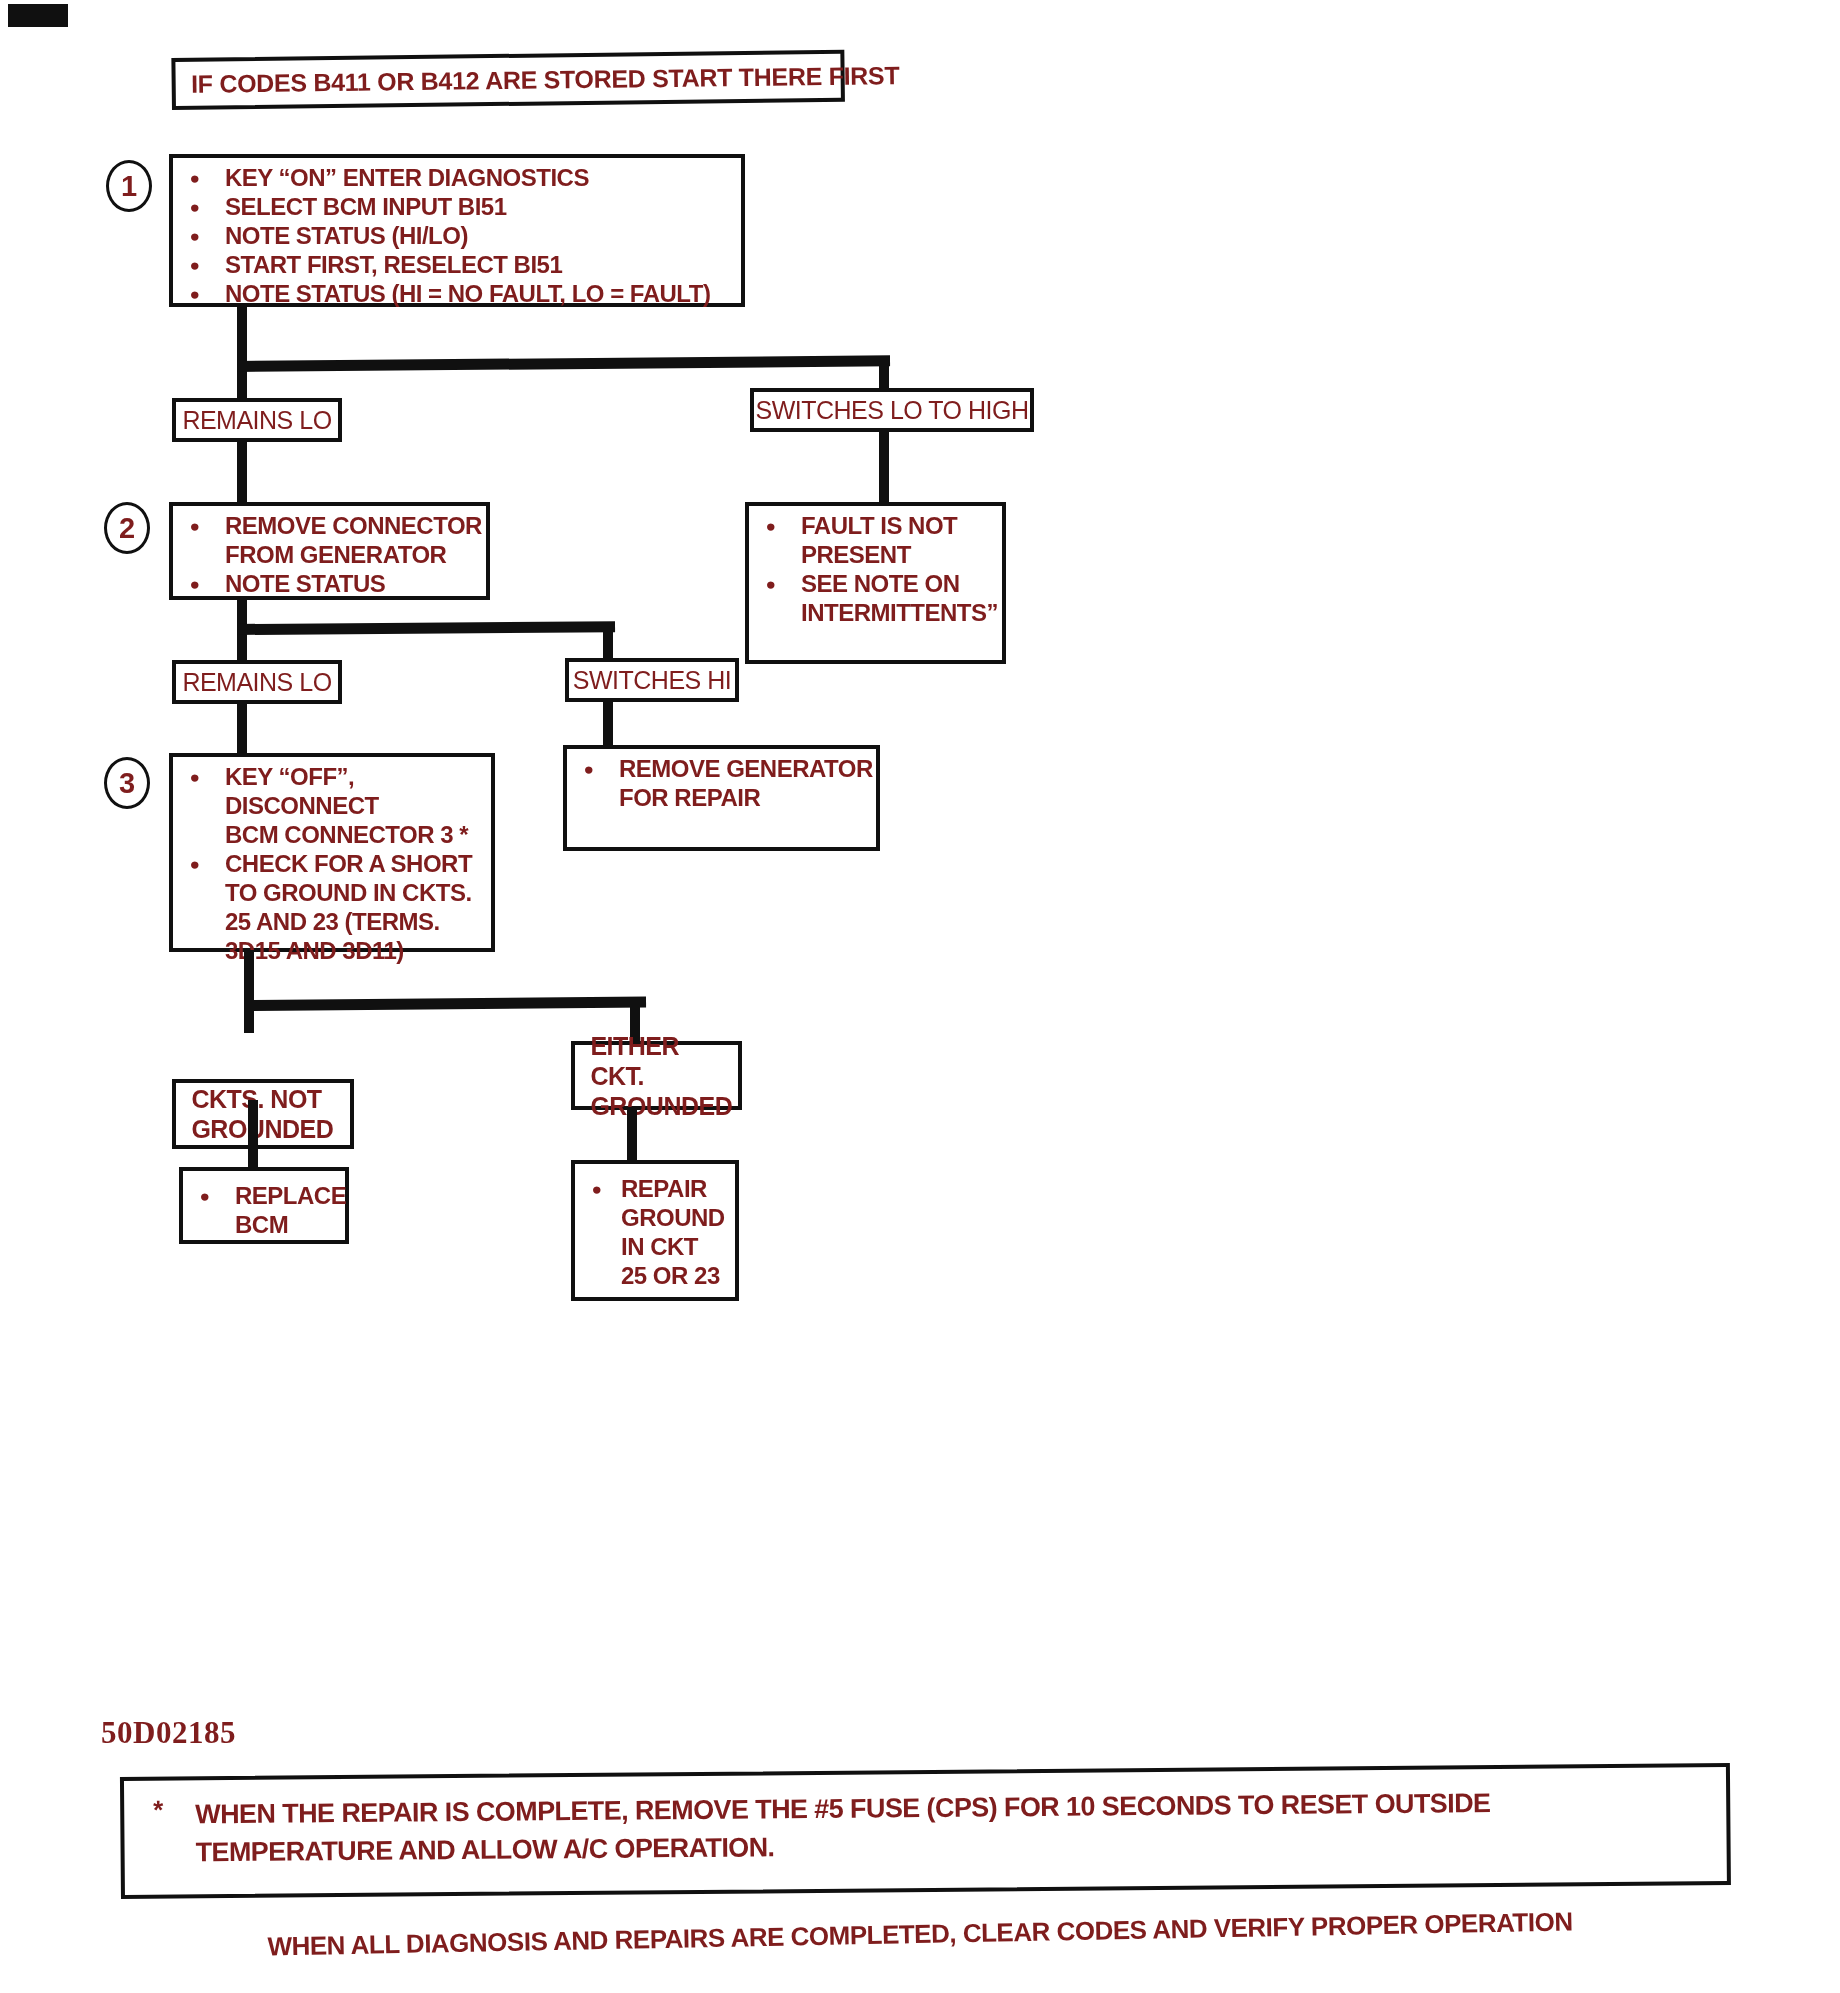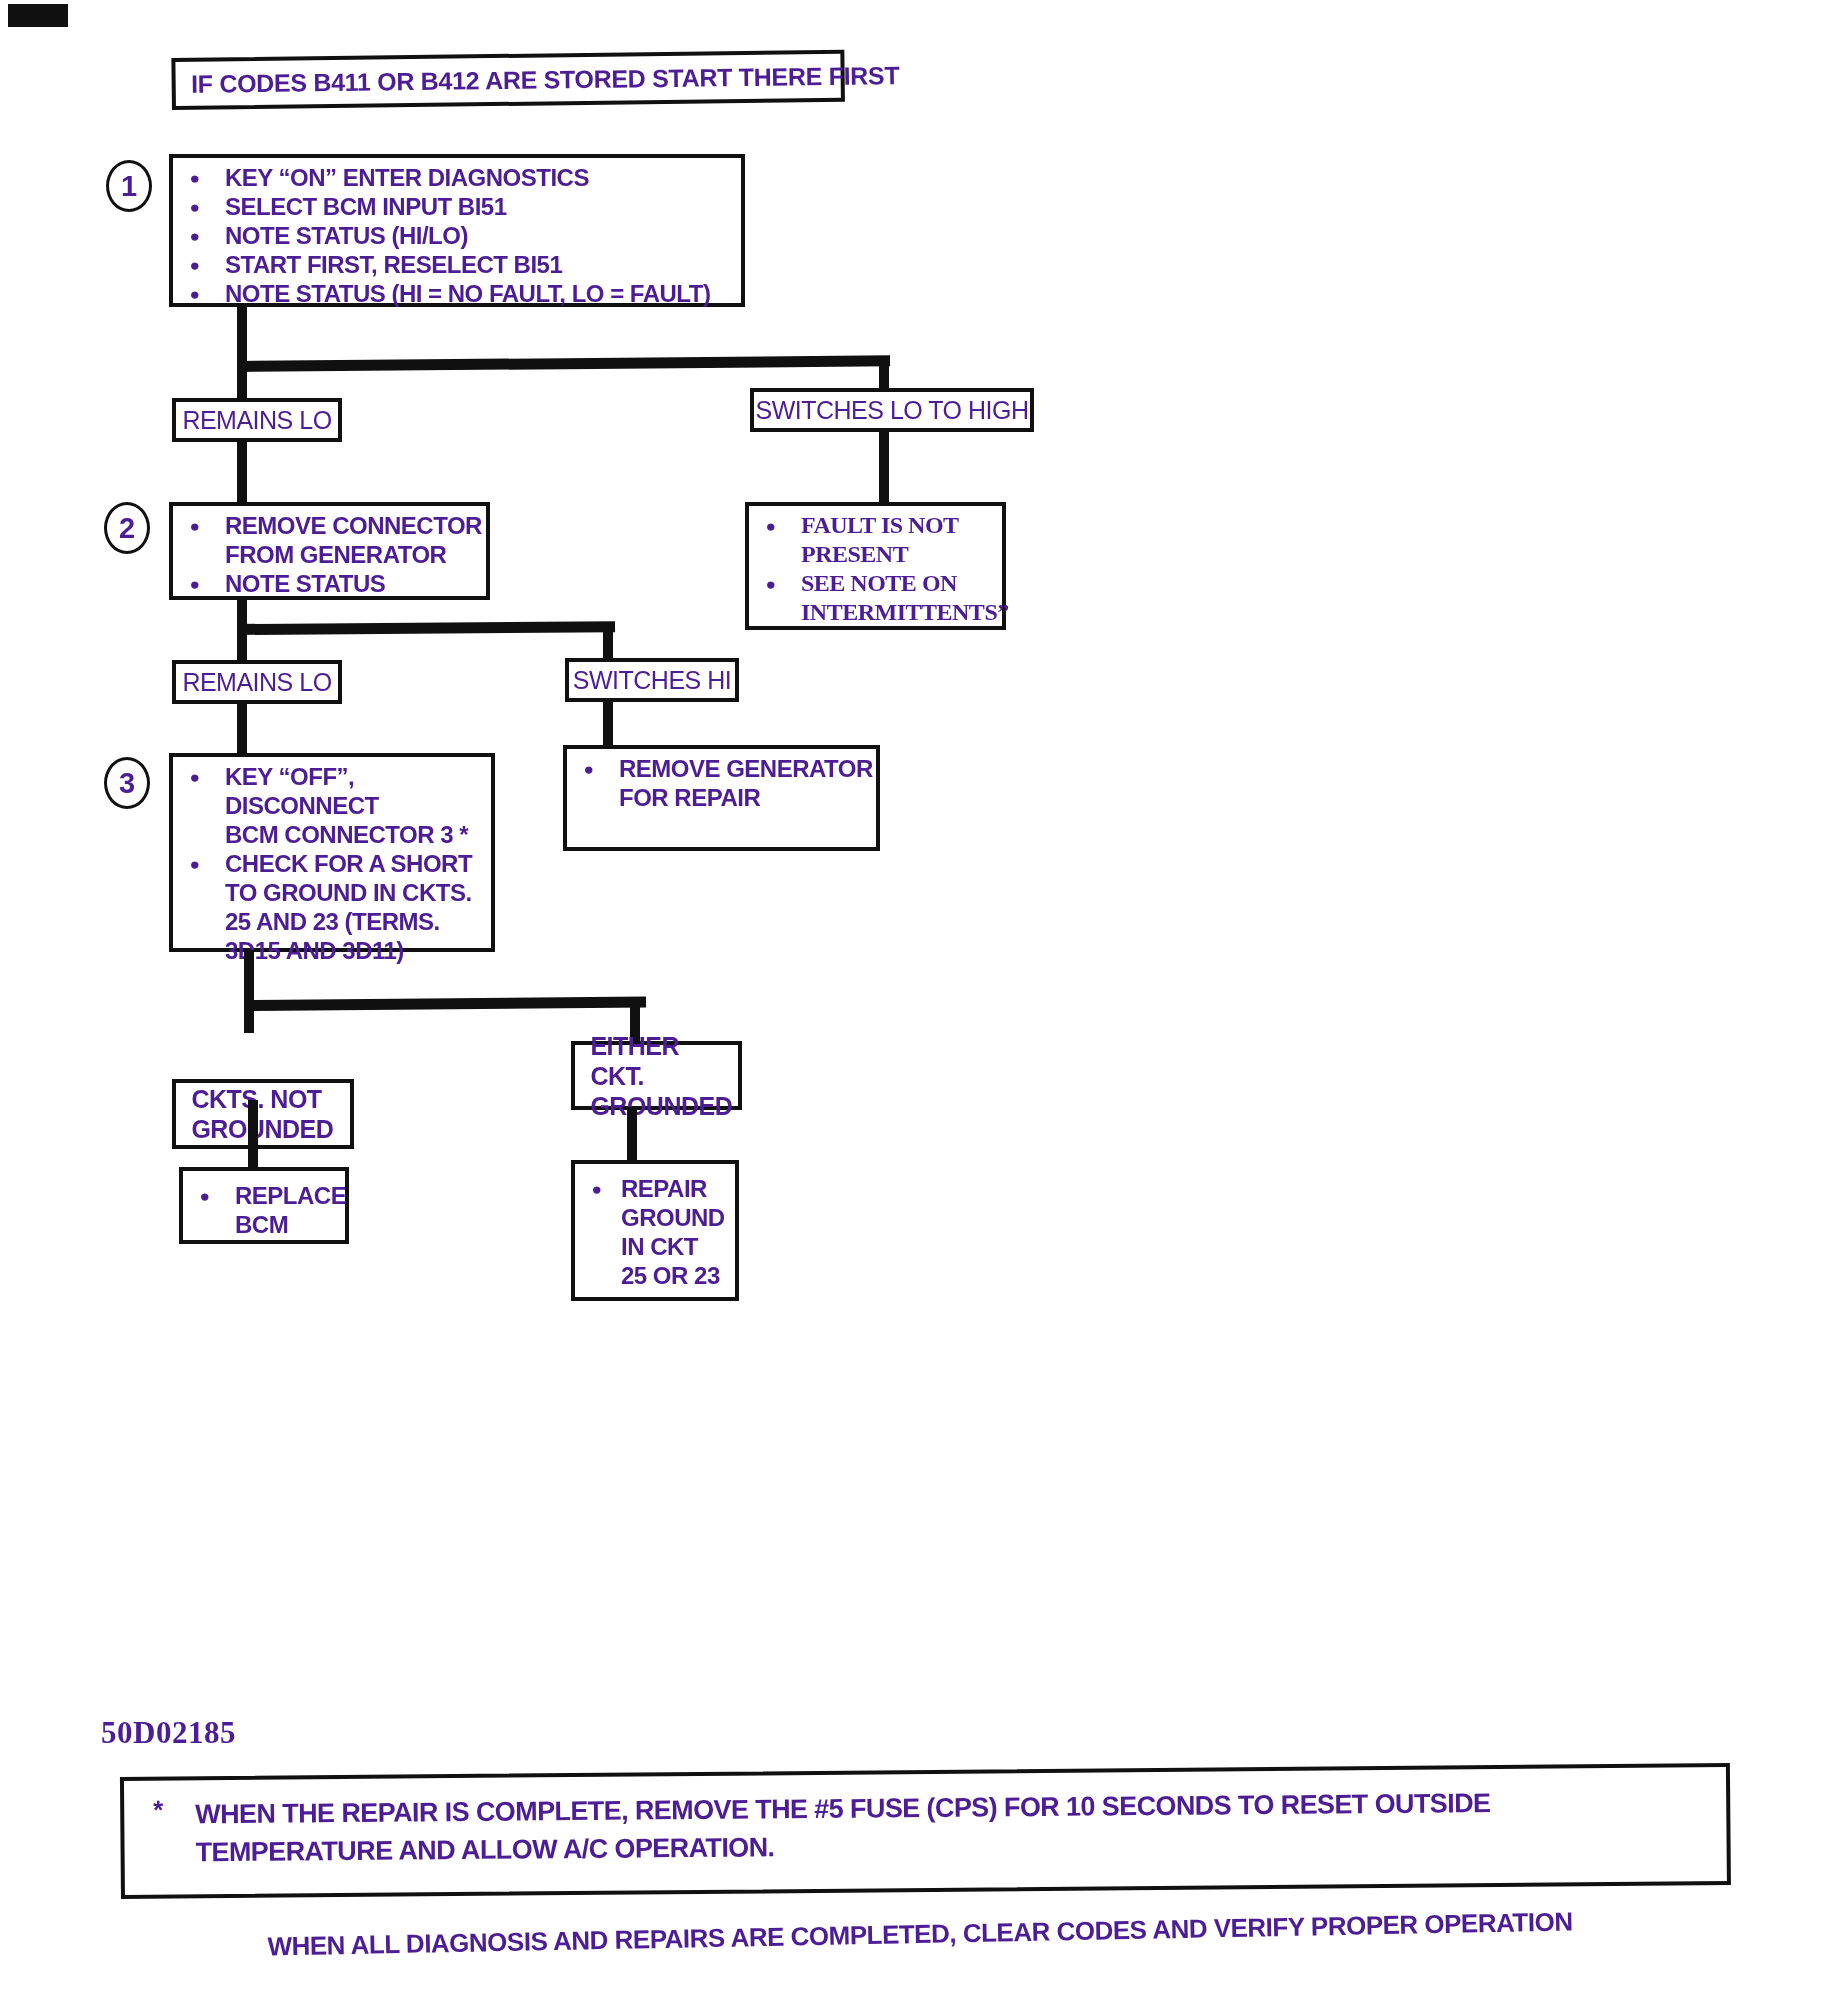--- a/index.html
+++ b/index.html
@@ -1,18 +1,18 @@
 <!DOCTYPE html>
 <html><head>
 <meta charset="utf-8">
 <style>
   html,body{margin:0;padding:0;background:#fff;}
   .canvas{
     position:relative;width:1840px;height:1994px;background:#ffffff;
-    font-family:"Liberation Sans",sans-serif;color:#4c1d95;overflow:hidden;
+    font-family:"Liberation Sans",sans-serif;color:#7f1d1d;overflow:hidden;
     -webkit-font-smoothing:antialiased;
   }
   .box{position:absolute;border:4.8px solid #101010;background:#fff;box-sizing:border-box;}
   .lbl{display:flex;align-items:center;justify-content:center;font-weight:400;font-size:25px;letter-spacing:-0.5px;}
   .lbl2{display:flex;flex-direction:column;justify-content:center;font-weight:700;font-size:25px;letter-spacing:-0.5px;line-height:30px;padding-left:15.4px;}
   .steps{padding-top:4.8px;}
   .tl{position:relative;padding-left:52px;padding-right:10px;font-weight:700;font-size:24px;line-height:29px;letter-spacing:-0.5px;white-space:nowrap;}
   .tl.b::before{content:"\25CF";position:absolute;left:16.4px;top:1px;font-size:17.4px;line-height:29px;}
   .vl{position:absolute;width:9.7px;background:#101010;}
   .hl{position:absolute;height:10.6px;background:#101010;transform-origin:left top;}
@@ -64,21 +64,21 @@
 
   <div class="circ" style="left:104px;top:502px;">
     <span>2</span>
   </div>
   <div class="box steps" style="left:169px;top:502px;width:321px;height:98px;">
     <div class="tl b">REMOVE CONNECTOR</div>
     <div class="tl">FROM GENERATOR</div>
     <div class="tl b">NOTE STATUS</div>
   </div>
 
-  <div class="box steps" style="left:745px;top:502px;width:261px;height:128px;font-family:Liberation Serif, serif;">
+  <div class="box steps" style="left:745px;top:502px;width:261px;height:162px;">
     <div class="tl b">FAULT IS NOT</div>
     <div class="tl">PRESENT</div>
     <div class="tl b">SEE NOTE ON</div>
     <div class="tl">INTERMITTENTS”</div>
   </div>
 
   <div class="vl" style="left:237px;top:599px;height:64px;"></div>
   <div class="hl" style="left:237px;top:624px;width:378px;transform:rotate(-0.4deg);"></div>
   <div class="vl" style="left:603px;top:626px;height:35px;"></div>
 

